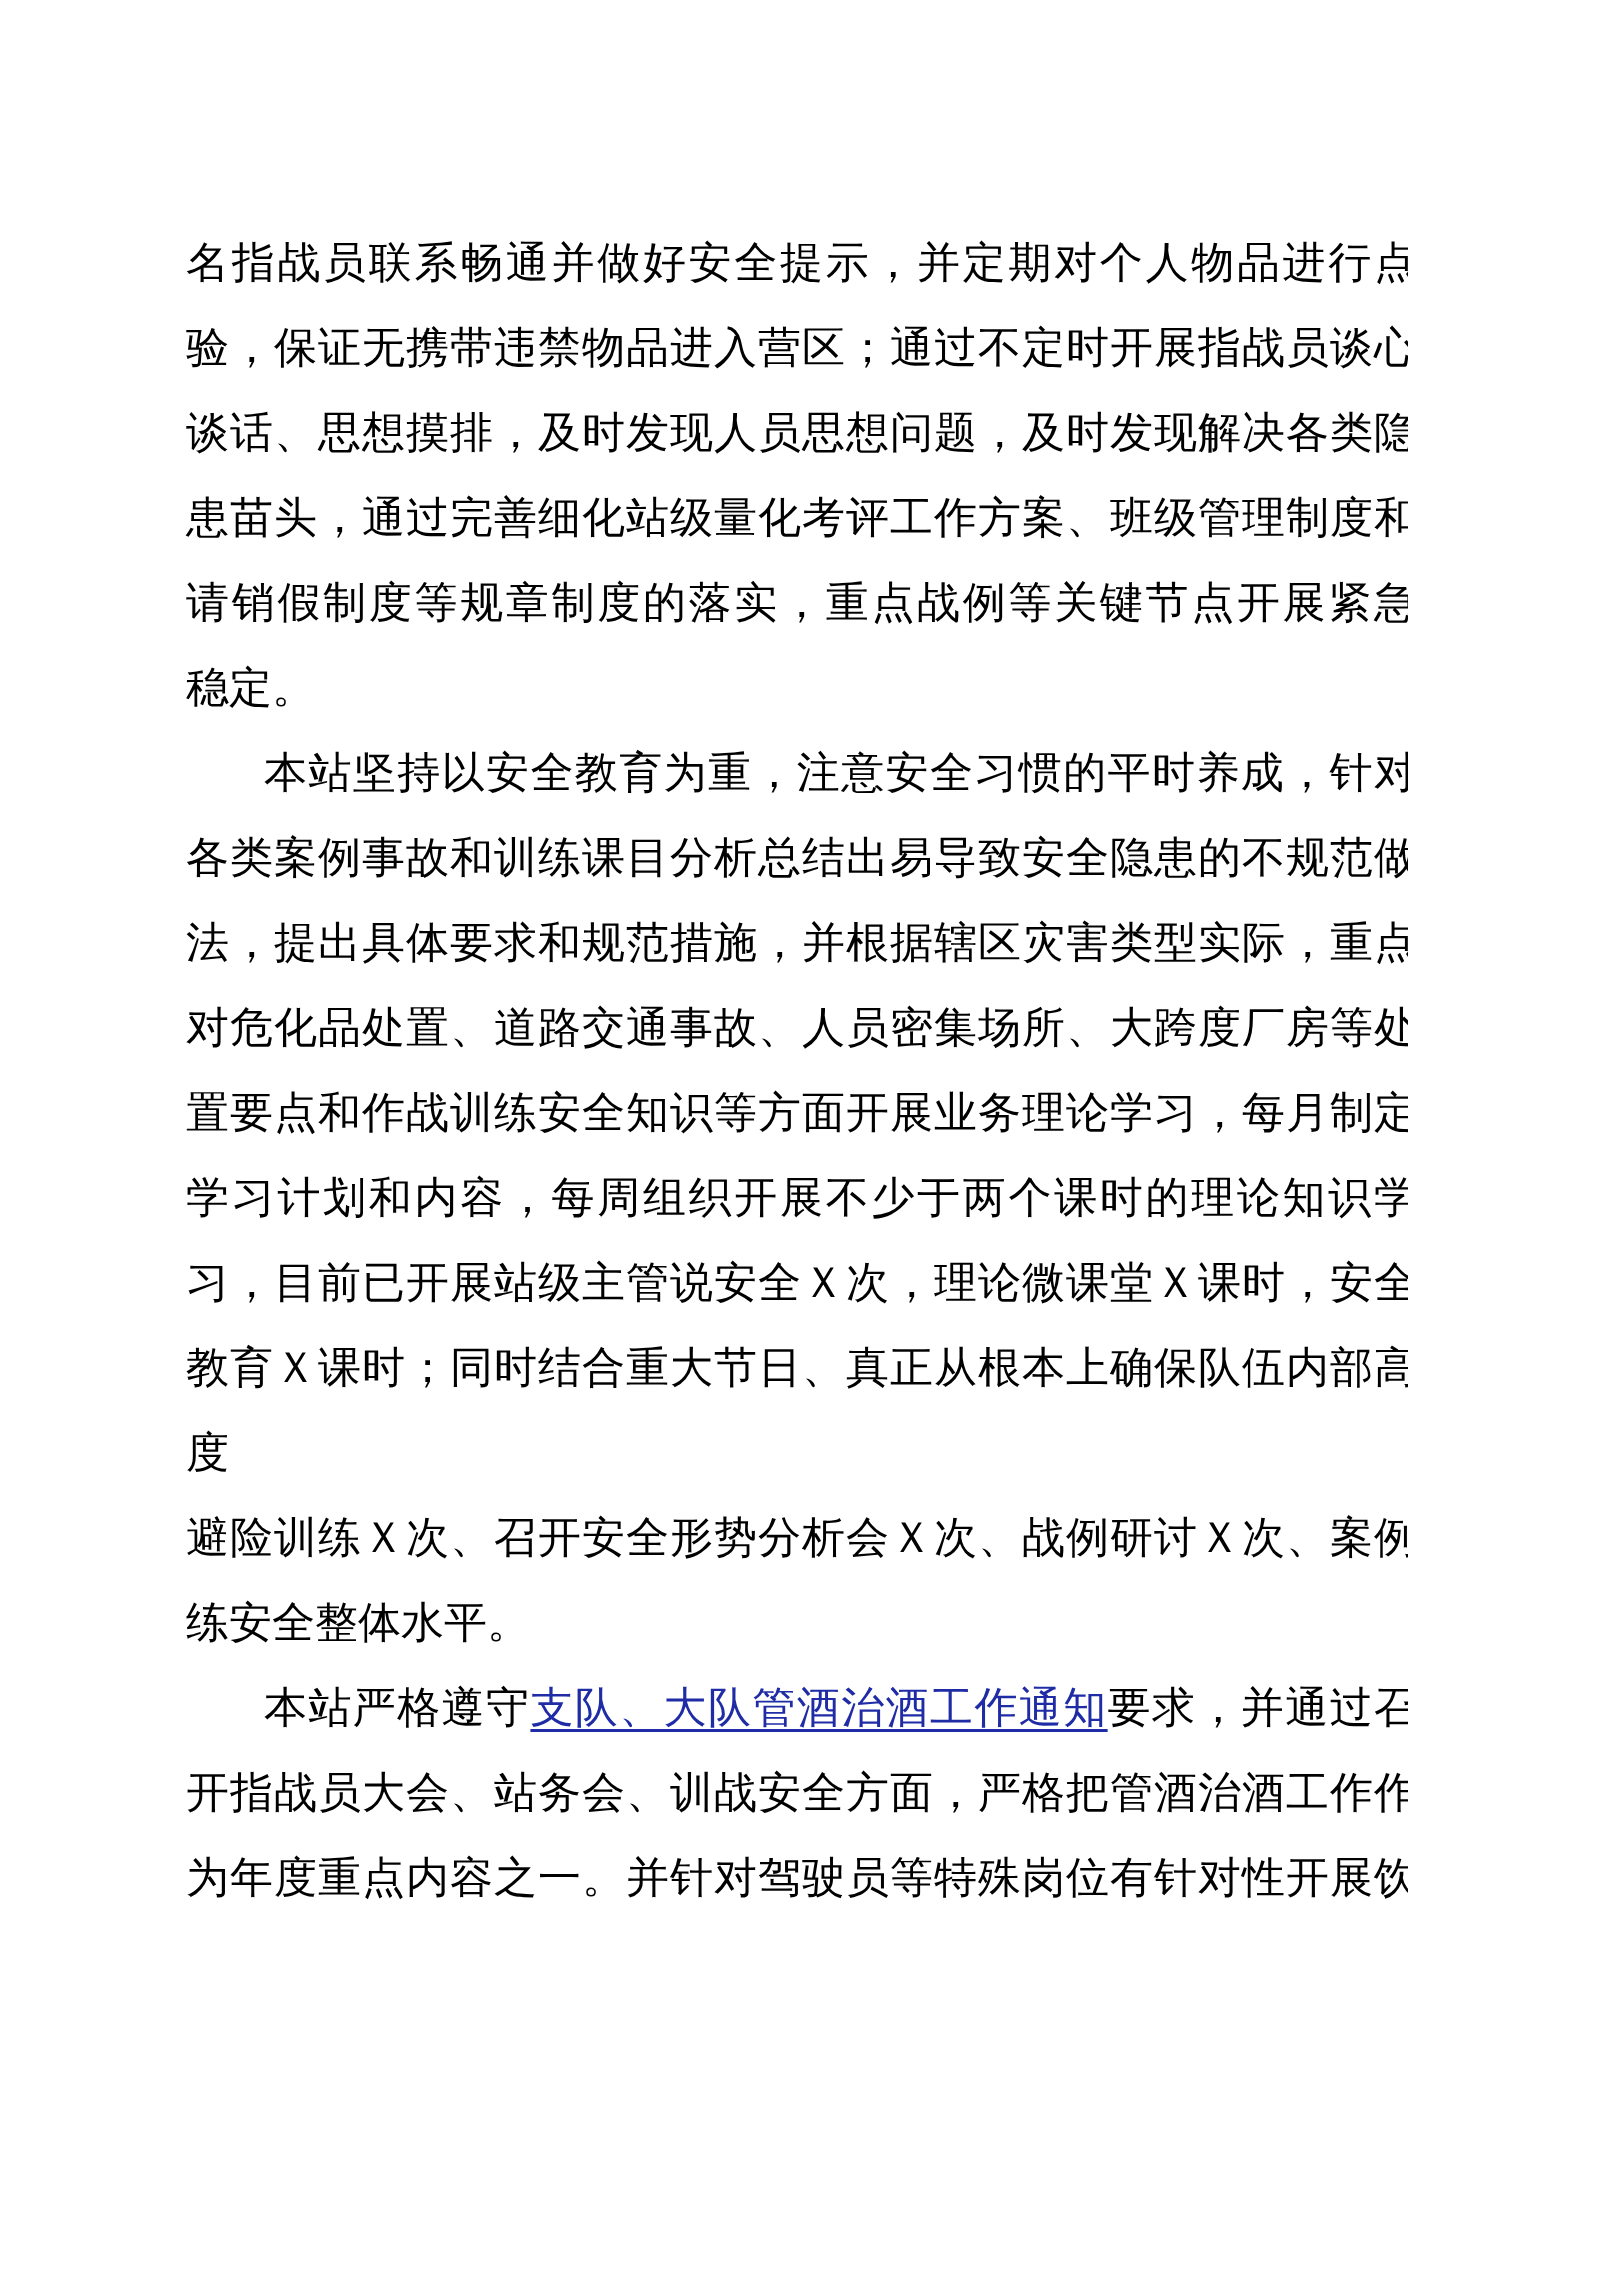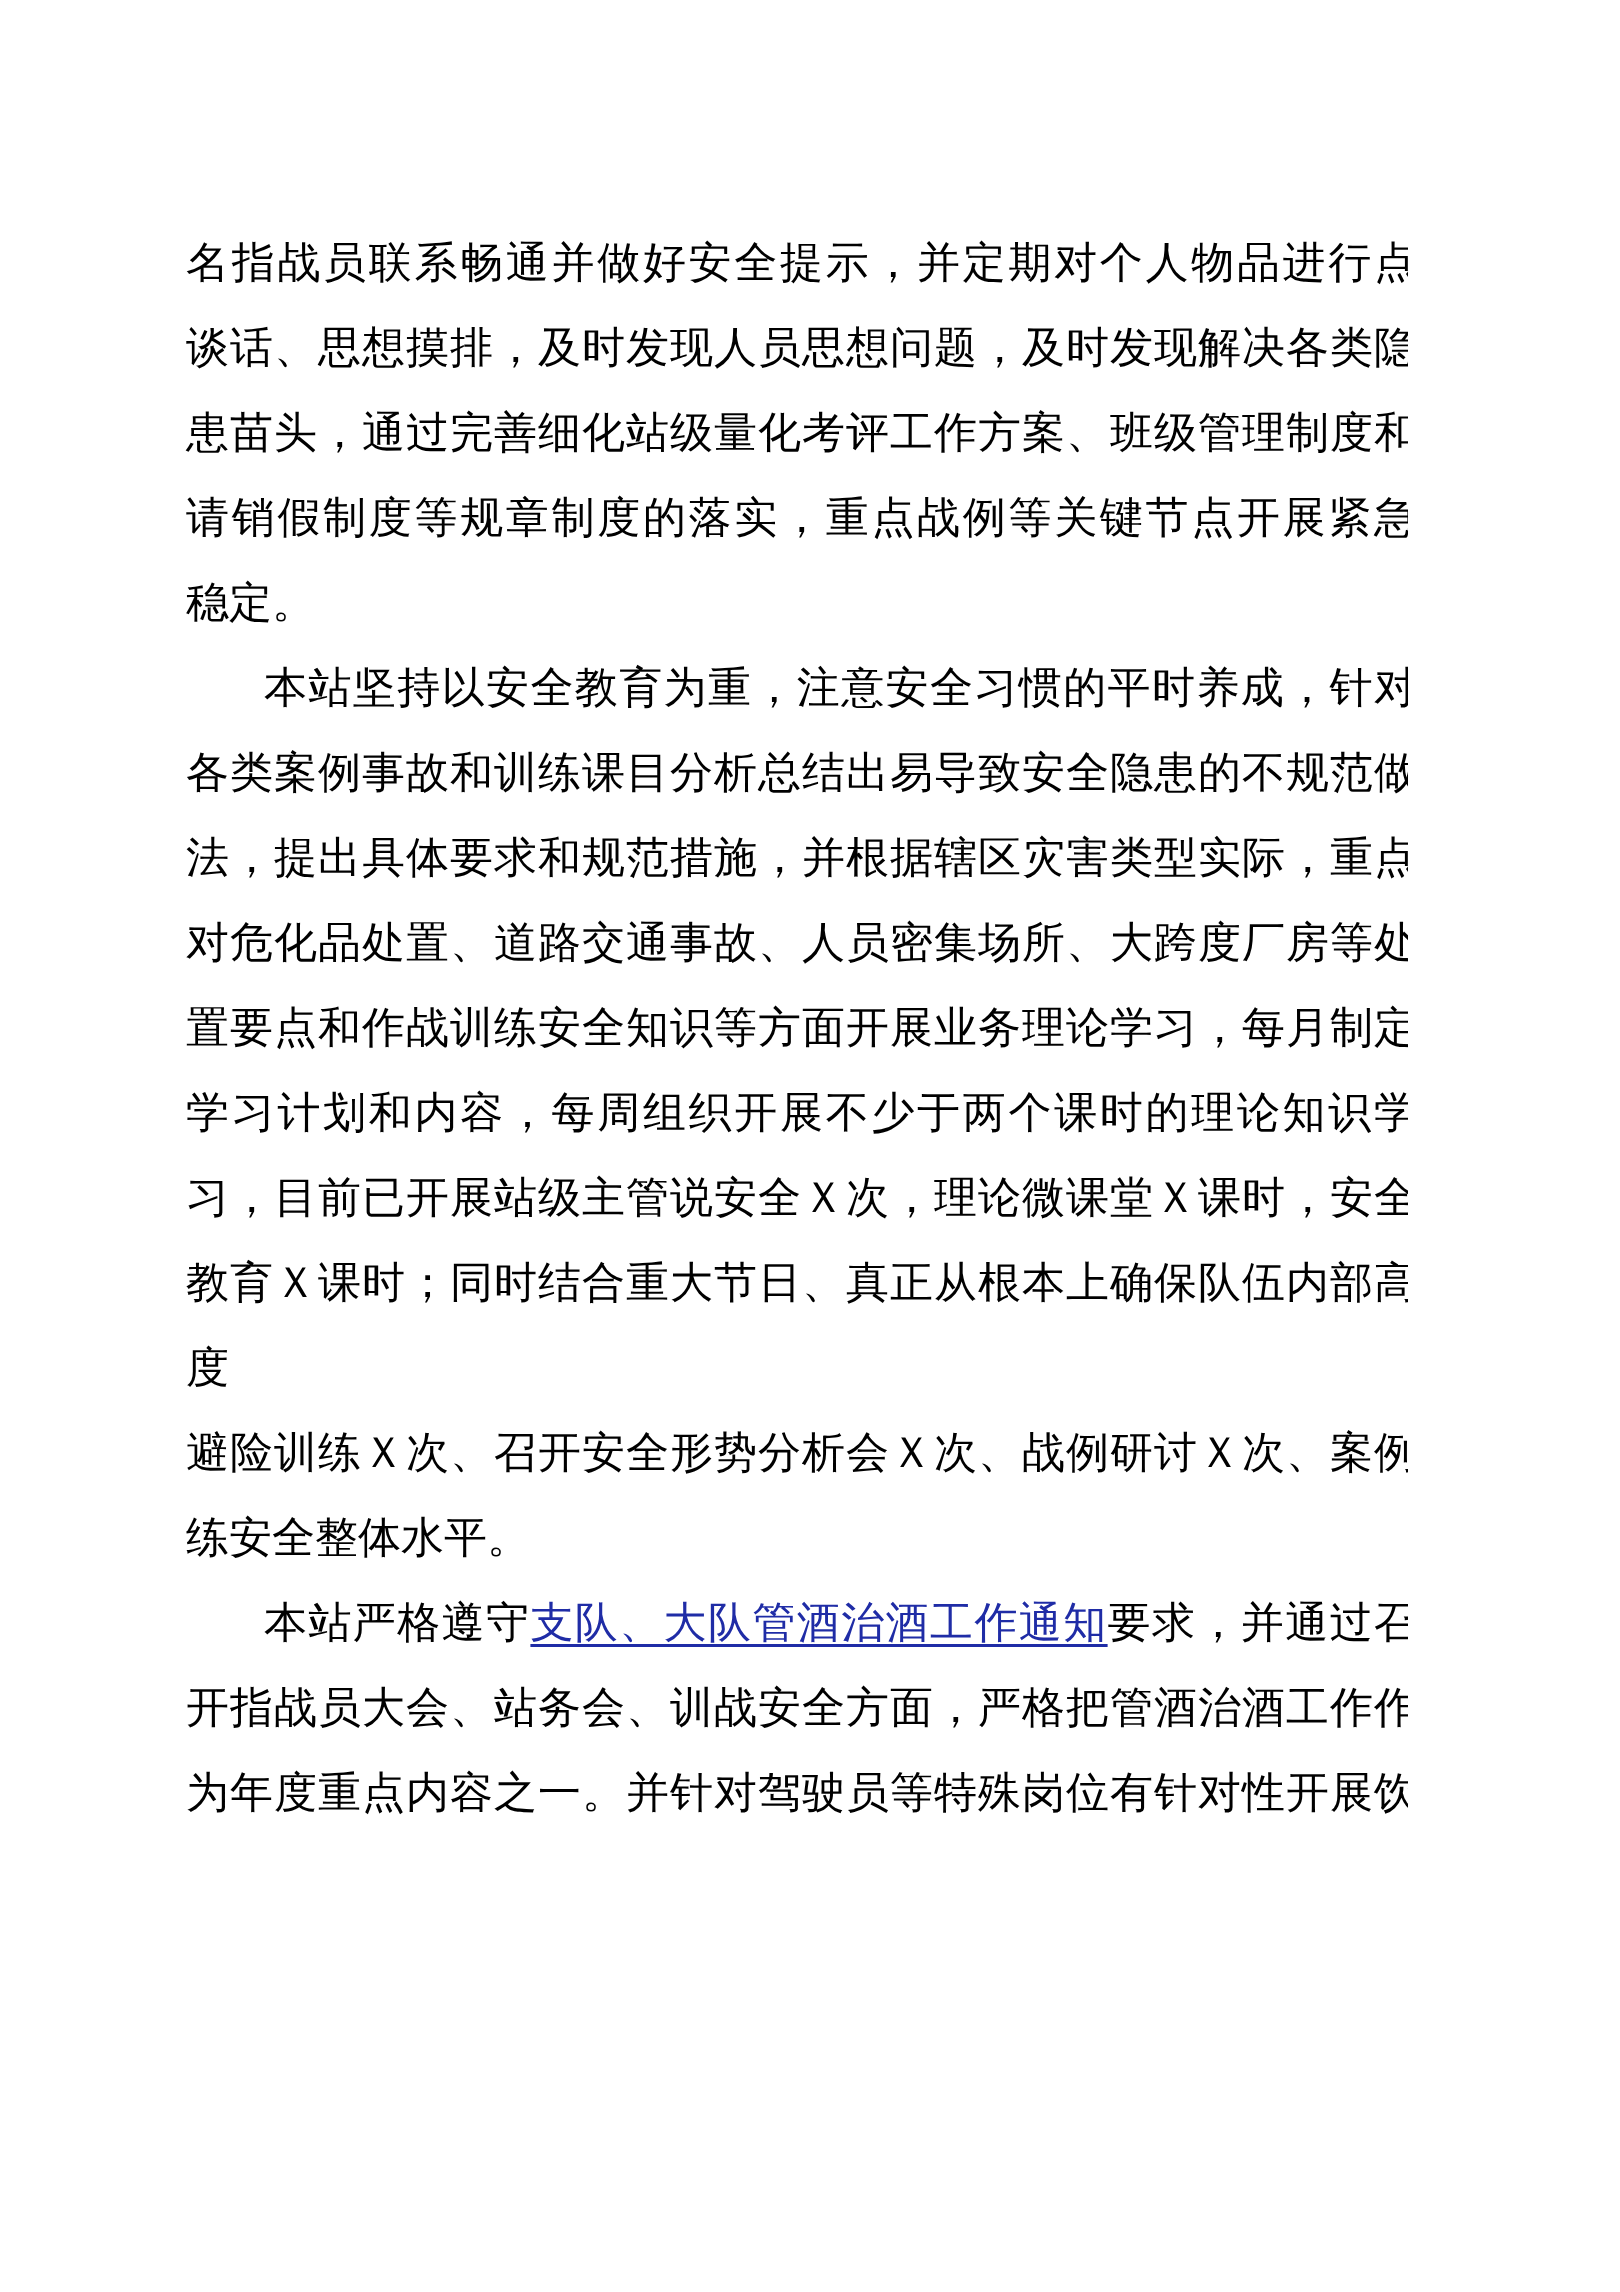--- a/index.html
+++ b/index.html
@@ -53,20 +53,21 @@
     text-decoration-thickness: 2.9px;
     text-underline-offset: 6.9px;
   }
 </style>
 </head>
 <body>
 
 <div class="page">
   <div class="content">
       <div class="line body justify"><span>名指战员联系畅通并做好安全提示，并定期对个人物品进行点</span></div>
+      <div class="line body justify"><span>验，保证无携带违禁物品进入营区；通过不定时开展指战员谈心</span></div>
       <div class="line body justify"><span>谈话、思想摸排，及时发现人员思想问题，及时发现解决各类隐</span></div>
       <div class="line body justify"><span>患苗头，通过完善细化站级量化考评工作方案、班级管理制度和</span></div>
       <div class="line body justify"><span>请销假制度等规章制度的落实，重点战例等关键节点开展紧急</span></div>
       <div class="line body"><span>稳定。</span></div>
       <div class="line body indent justify"><span>本站坚持以安全教育为重，注意安全习惯的平时养成，针对</span></div>
       <div class="line body justify"><span>各类案例事故和训练课目分析总结出易导致安全隐患的不规范做</span></div>
       <div class="line body justify"><span>法，提出具体要求和规范措施，并根据辖区灾害类型实际，重点</span></div>
       <div class="line body justify"><span>对危化品处置、道路交通事故、人员密集场所、大跨度厂房等处</span></div>
       <div class="line body justify"><span>置要点和作战训练安全知识等方面开展业务理论学习，每月制定</span></div>
       <div class="line body justify"><span>学习计划和内容，每周组织开展不少于两个课时的理论知识学</span></div>

